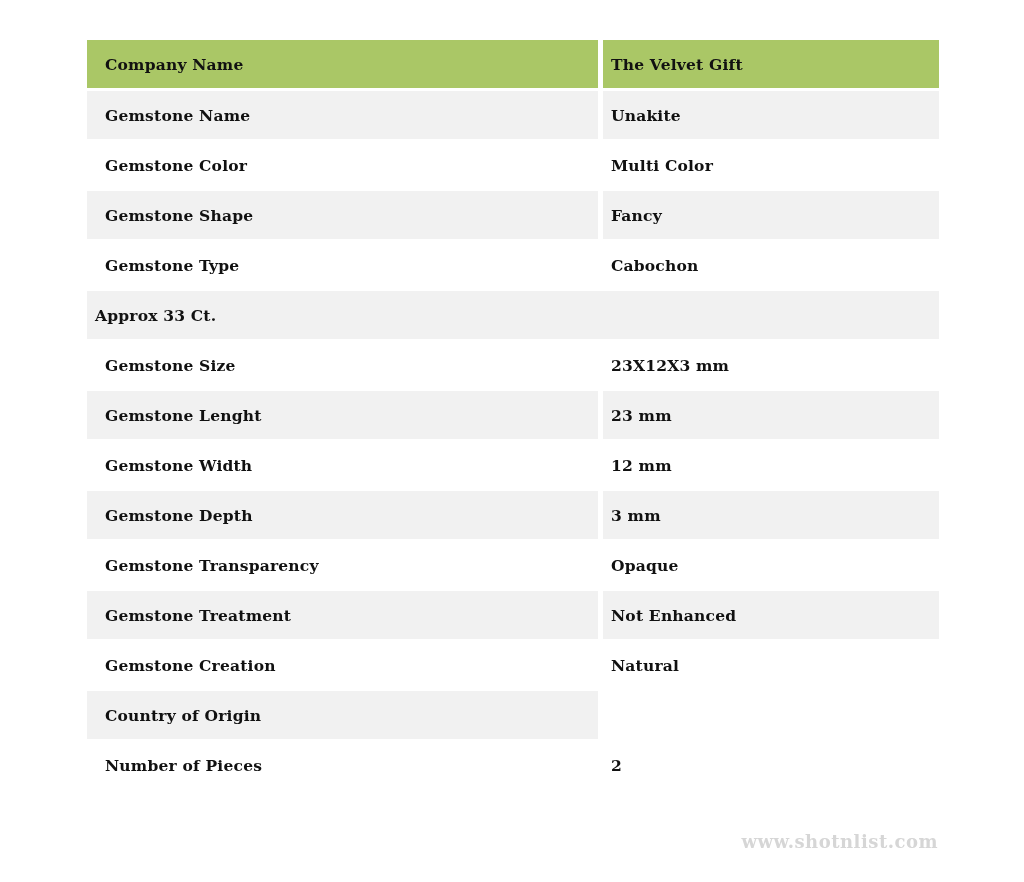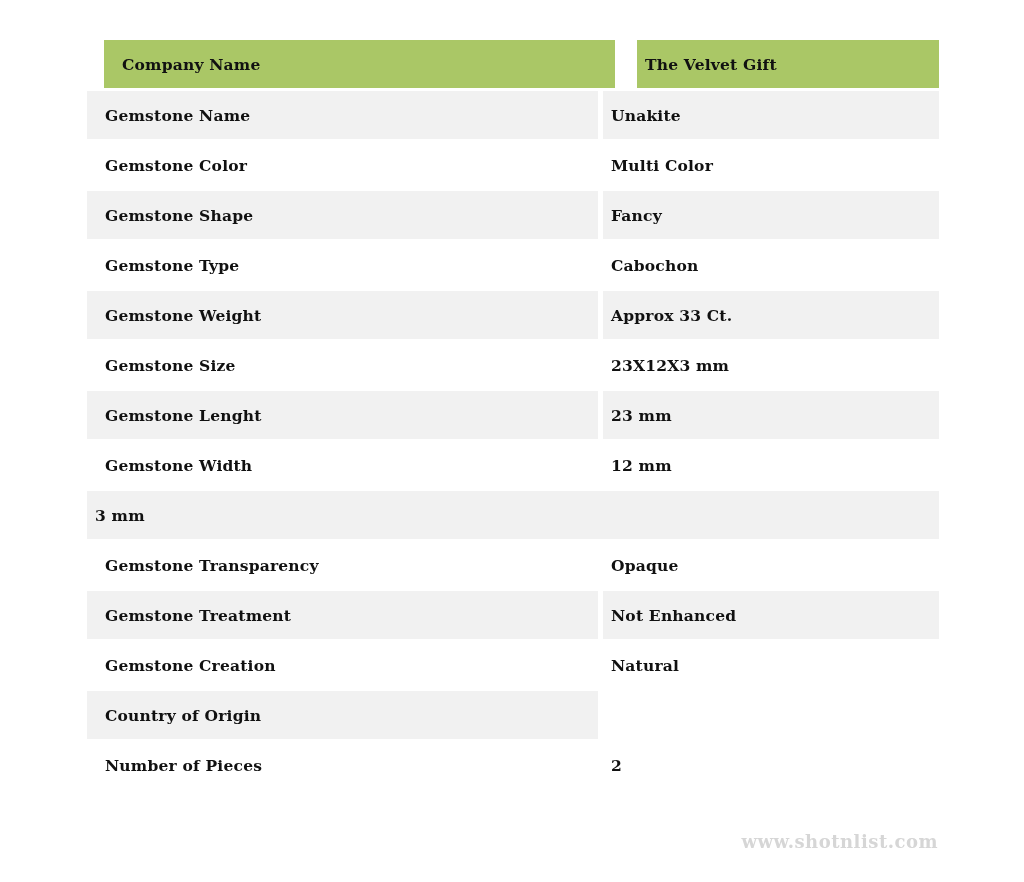--- a/index.html
+++ b/index.html
@@ -40,21 +40,21 @@
     letter-spacing: 0.2px;
   }
   .cell.label {
     width: 511px;
     padding-left: 18px;
   }
   .cell.value {
     flex: 1;
     padding-left: 8px;
   }
-  .row.header .cell { background: var(--header-bg); margin-left: 17px; }
+  .row.header .cell { background: var(--header-bg); }
   .row.alt .cell    { background: var(--row-alt-bg); }
   .row.plain .cell  { background: var(--row-bg); }
   .watermark {
     position: absolute;
     top: 831px;
     right: 86px;
     font-weight: bold;
     font-size: 18px;
     color: var(--watermark-color);
     letter-spacing: 0.5px;
@@ -83,40 +83,40 @@
     <div class="cell label">Gemstone Shape</div>
     <div class="cell value">Fancy</div>
   </div>
 
   <div class="row plain">
     <div class="cell label">Gemstone Type</div>
     <div class="cell value">Cabochon</div>
   </div>
 
   <div class="row alt">
-    <div class="cell label">Gemstone Weight</div>
     <div class="cell value">Approx 33 Ct.</div>
   </div>
 
   <div class="row plain">
     <div class="cell label">Gemstone Size</div>
     <div class="cell value">23X12X3 mm</div>
   </div>
 
   <div class="row alt">
     <div class="cell label">Gemstone Lenght</div>
     <div class="cell value">23 mm</div>
   </div>
 
   <div class="row plain">
     <div class="cell label">Gemstone Width</div>
     <div class="cell value">12 mm</div>
   </div>
 
   <div class="row alt">
+    <div class="cell label">Gemstone Depth</div>
     <div class="cell value">3 mm</div>
   </div>
 
   <div class="row plain">
     <div class="cell label">Gemstone Transparency</div>
     <div class="cell value">Opaque</div>
   </div>
 
   <div class="row alt">
     <div class="cell label">Gemstone Treatment</div>

